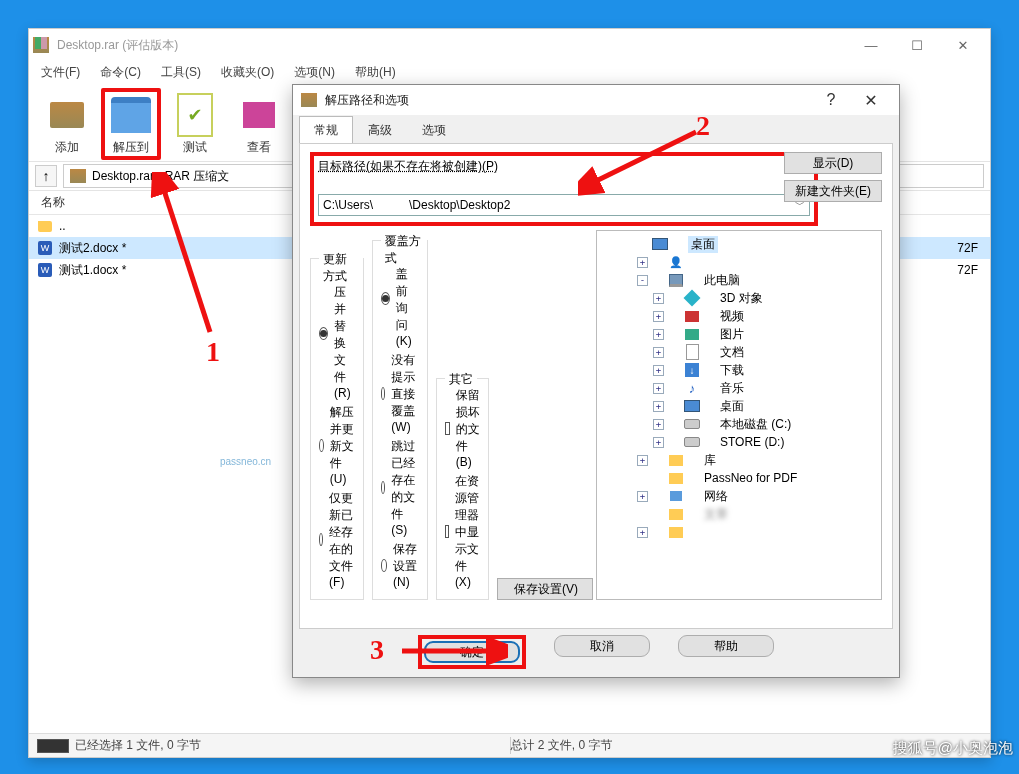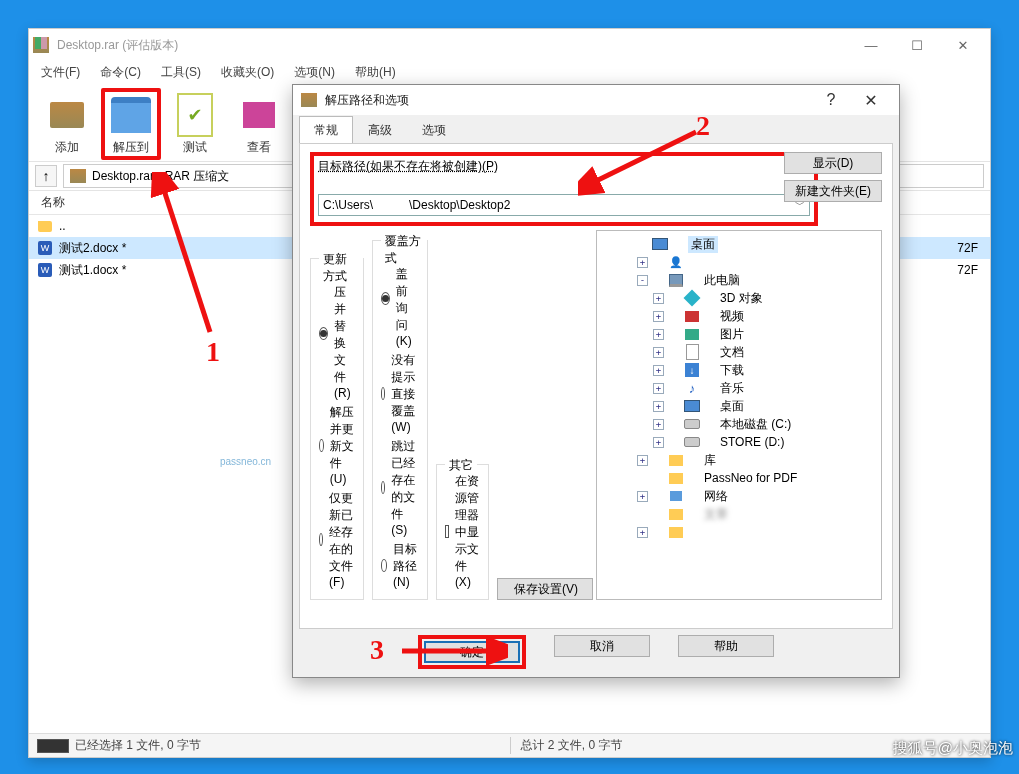--- a/index.html
+++ b/index.html
@@ -29,21 +29,21 @@
   .colhead { height: 24px; background:#fff; border-bottom:1px solid #e6e6e6; display:flex; align-items:center; padding:0 12px; font-size:12px; color:#333;}
   .filepane { height: 510px; background:#fff; }
   .row { height:22px; display:flex; align-items:center; gap:6px; padding:0 8px; font-size:12px;}
   .row.sel { background:#cde8ff;}
   .fico { width:16px; height:16px; display:inline-flex; align-items:center; justify-content:center;}
   .fico.folder::before{content:"";width:14px;height:11px;background:#fc5;border-radius:0 2px 2px 2px;display:block;}
   .fico.doc::before{content:"W";width:14px;height:14px;background:#2a5cb8;color:#fff;font-size:9px;display:flex;align-items:center;justify-content:center;border-radius:2px;}
   .statusbar { position:absolute; bottom:0; left:0; right:0; height:24px; border-top:1px solid #ddd; background:#f5f5f5; display:flex; align-items:center; font-size:12px; color:#444; padding:0 8px;}
   .statusbar .s1 { width:50%; padding-left:38px;}
   .statusbar .skey { position:absolute; left:8px; width:32px; height:14px; background:#333; border:1px solid #555;}
-  .statusbar .s2 { border-left:1px solid #ccc; padding-left:10px;}
+  .statusbar .s2 { border-left:1px solid #ccc; }
 
   
   .dlg { position: absolute; left: 292px; top: 84px; width: 608px; height: 594px; background: #f0f0f0; border: 1px solid #888; box-shadow: 0 6px 18px rgba(0,0,0,.3); }
   .dlg-title { height: 30px; background:#fff; display:flex; align-items:center; padding:0 8px; color:#222; font-size:12px;}
   .dlg-title .dico { width:16px; height:14px; background:linear-gradient(#b84,#985); margin-right:8px;}
   .dlg-title .t { flex:1;}
   .dlg-title .hbtn { width:40px; text-align:center; font-size:16px; color:#333;}
   .dlg-tabs { height:28px; display:flex; align-items:flex-end; padding:0 6px; background:#f0f0f0;}
   .dlg-tabs .tab { padding:5px 14px 4px 14px; font-size:12px; color:#333; border:1px solid transparent; border-bottom:none; background:#f0f0f0;}
   .dlg-tabs .tab.active { background:#fff; border-color:#bbb;}
@@ -77,21 +77,21 @@
   .trico.pic::before{content:"";width:14px;height:11px;background:#3a8;}
   .trico.doc::before{content:"";width:11px;height:14px;background:#fff;border:1px solid #999;}
   .trico.down::before{content:"↓";width:14px;height:14px;background:#3b82d4;color:#fff;font-size:10px;display:flex;align-items:center;justify-content:center;}
   .trico.music::before{content:"♪";color:#2a66c4;font-size:13px;}
   .trico.disk::before{content:"";width:14px;height:8px;background:#ccc;border:1px solid #888;border-radius:2px;}
   .trico.net::before{content:"";width:12px;height:10px;background:#5a9bdc;}
   .trico.obj3d::before{content:"";width:12px;height:12px;background:#29b3c9;transform:rotate(45deg);}
   .pad{display:inline-block;}
   .save-btn { width:276px; margin-top:6px;padding-left:12px;}
   .dlg-footer { position:absolute; left:0; right:0; bottom:8px; display:flex; justify-content:center; gap:28px; padding:0 16px;}
-  .dlg-footer .wbtn { width:88px;}
+  .dlg-footer .wbtn { width:88px;border-radius:9px;}
   .ok-wrap { border:4px solid #e11; padding:2px;}
   .ok-wrap .wbtn{border:2px solid #1a6fb5;}
   
   .anno { position:absolute; font-size:28px; font-family:'Comic Sans MS',cursive; color:#e11; font-weight:bold; pointer-events:none;}
   .arrow { position:absolute; pointer-events:none;}
   .watermark{position:absolute;color:#84b7d9;font-size:10px;pointer-events:none;}
   .credit{position:absolute;right:6px;bottom:16px;color:#fff;font-size:15px;text-shadow:0 0 3px #000;}
   .obscure{color:transparent;text-shadow:0 0 5px rgba(0,0,0,.5);}
 </style>
 </head>
@@ -222,25 +222,29 @@
           <div class="radio">
               <span class="r"></span>
               <span>没有提示直接覆盖(W)</span>
             </div>
           <div class="radio">
               <span class="r"></span>
               <span>跳过已经存在的文件(S)</span>
             </div>
           <div class="radio">
               <span class="r"></span>
-              <span>目标路径(N)</span>
+              <span>保存设置(N)</span>
             </div>
         </div>
         <div class="group">
           <div class="gtitle">其它</div>
+          <div class="check">
+              <span class="c"></span>
+              <span>保留损坏的文件(B)</span>
+            </div>
           <div class="check">
               <span class="c"></span>
               <span>在资源管理器中显示文件(X)</span>
             </div>
         </div>
         <div class="wbtn save-btn">
             <span>保存设置(V)</span>
           </div>
       </div>
       <div class="rightcol" id="tree">

